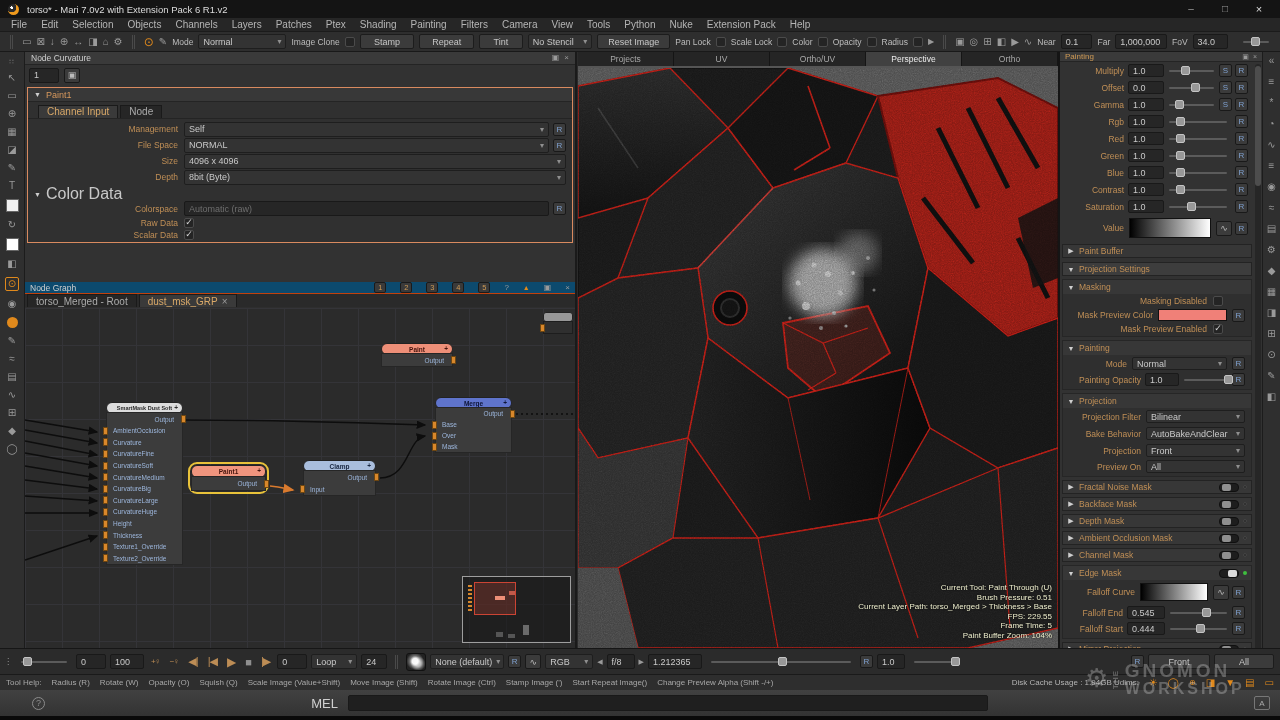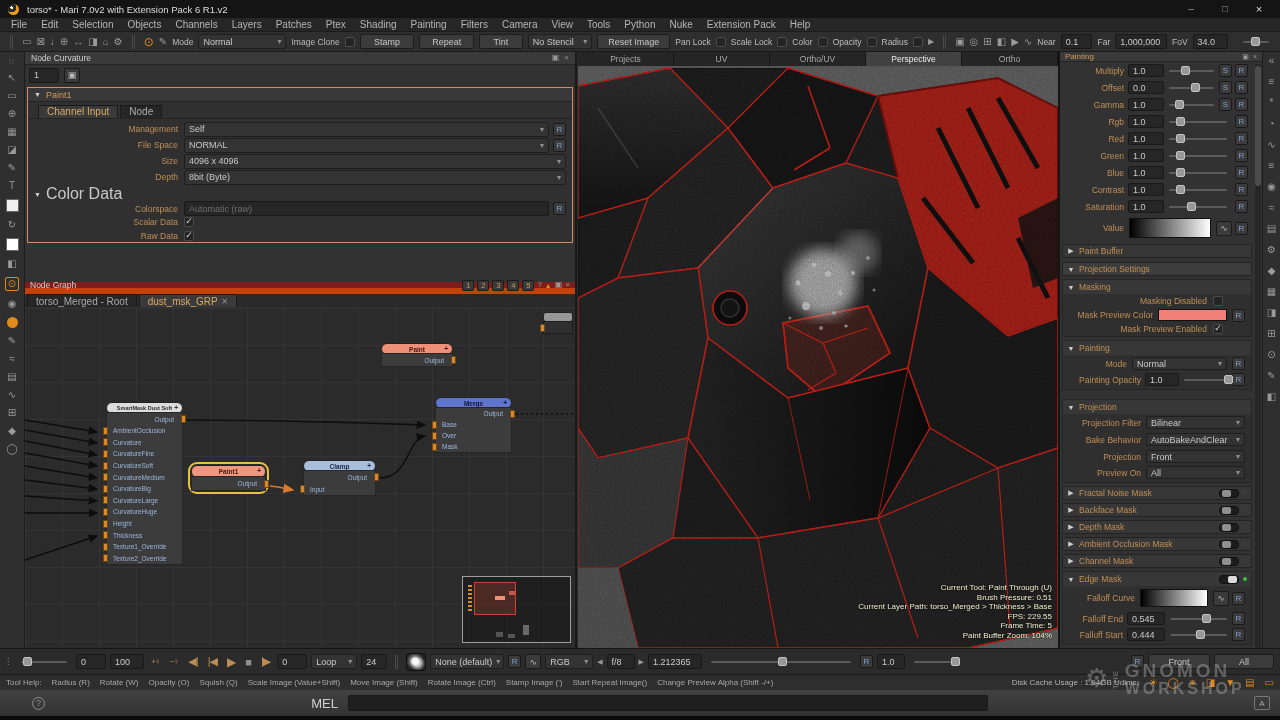--- a/index.html
+++ b/index.html
@@ -235,34 +235,34 @@
         </div>
         <div class="flex" style="height:14px;padding:0 6px;gap:5px;margin-top:2px">
           <span style="color:#cfcfcf;font-size:7px">▼</span>
           <span class="secL">Color Data</span>
         </div>
         <div class="frow" style="height:15px">
           <span class="flbl">Colorspace</span>
           <span class="fld" style="flex:1;color:#6e6e6e">Automatic (raw)</span>
           <span class="rb" style="margin-left:4px">R</span>
         </div>
+        <div class="frow" style="height:13px">
+          <span class="flbl">Raw Data</span>
+          <span class="chk on"></span>
+        </div>
         <div class="frow" style="height:13px;padding-bottom:2px">
           <span class="flbl">Scalar Data</span>
           <span class="chk on"></span>
         </div>
-        <div class="frow" style="height:13px">
-          <span class="flbl">Raw Data</span>
-          <span class="chk on"></span>
-        </div>
       </div>
     </div>
   </div>
 
   <div class="abs" style="left:25px;top:282px;width:552px;height:366px;background:#2e2e2e;border-right:2px solid #1a1a1a">
-    <div class="flex" style="height:12px;background:#7f1d1d;border-bottom:6px solid #c2410c;padding:0 5px;gap:3px">
+    <div class="flex" style="height:12px;background:#0c4a6e;border-bottom:1px solid #c2410c;padding:0 5px;gap:14px">
       <span style="font-size:8.5px;color:#cfcfcf;flex:1">Node Graph</span>
       <span class="ngbtn">1</span>
       <span class="ngbtn">2</span>
       <span class="ngbtn">3</span>
       <span class="ngbtn">4</span>
       <span class="ngbtn">5</span>
       <span class="ic" style="font-size:8px">?</span>
       <span class="ic oic" style="font-size:7px">▲</span>
       <span class="ic" style="font-size:8px">▣</span>
       <span class="ic" style="font-size:8px">×</span>
@@ -681,21 +681,21 @@
         <div class="prow" style="height:17px;padding-bottom:2px">
           <span class="plbl" style="width:76px">Painting Opacity</span>
           <span class="fld" style="width:34px;height:13px;margin-left:4px">1.0</span>
           <span class="psl">
               <i class="pk" style="left:92%"></i>
             </span>
           <span class="rb">R</span>
         </div>
       </div>
 
-      <div style="border:1px solid #262626;margin:9px 2px 0 2px;background:#2f2f2f">
+      <div style="border:1px solid #262626;margin:3px 2px 0 2px;background:#2f2f2f">
         <div class="secth" style="border:none">
           <span class="ar">▼</span>
           <span>Projection</span>
         </div>
         <div class="prow" style="height:17px">
           <span class="plbl" style="width:76px">Projection Filter</span>
           <span class="combo" style="flex:1;margin-left:5px;height:13px">
             <span>Bilinear</span>
               <span class="car">▾</span>
           </span>

